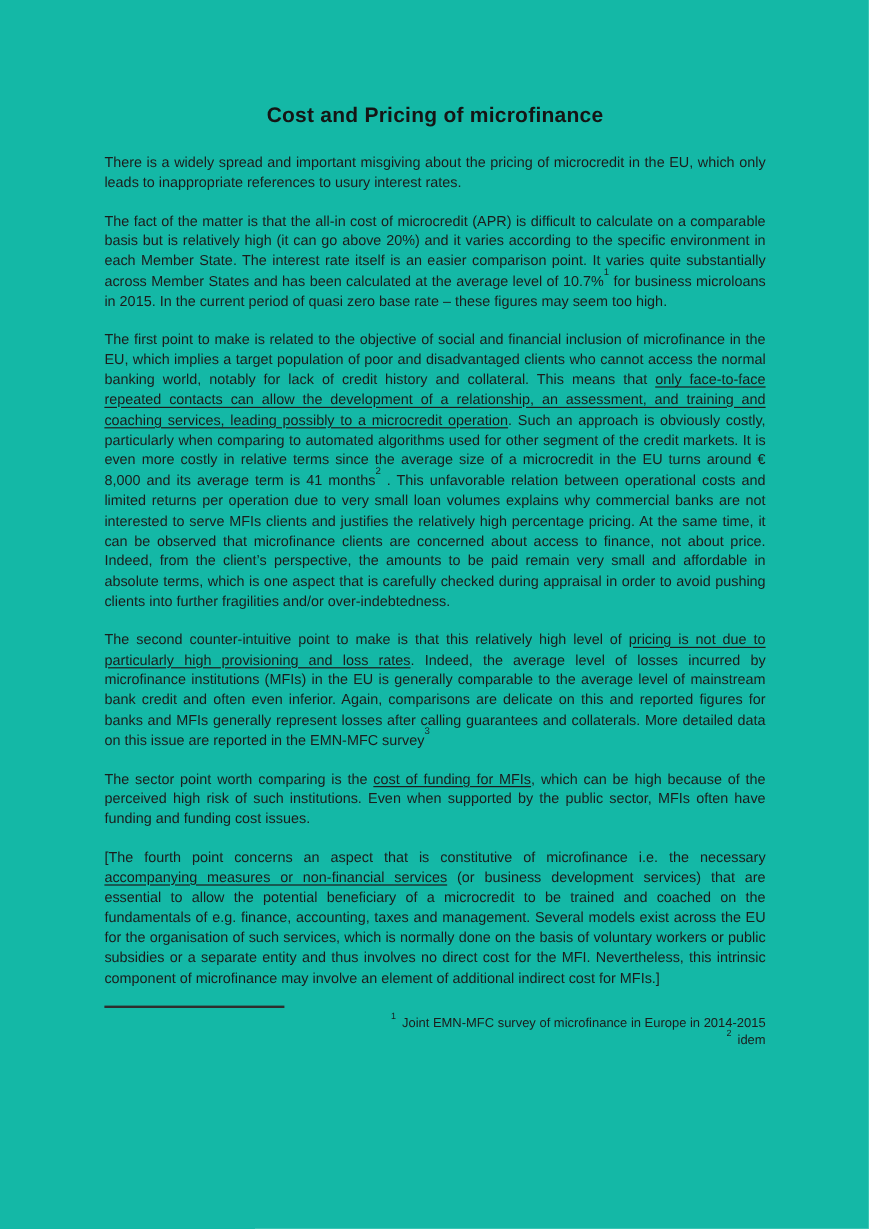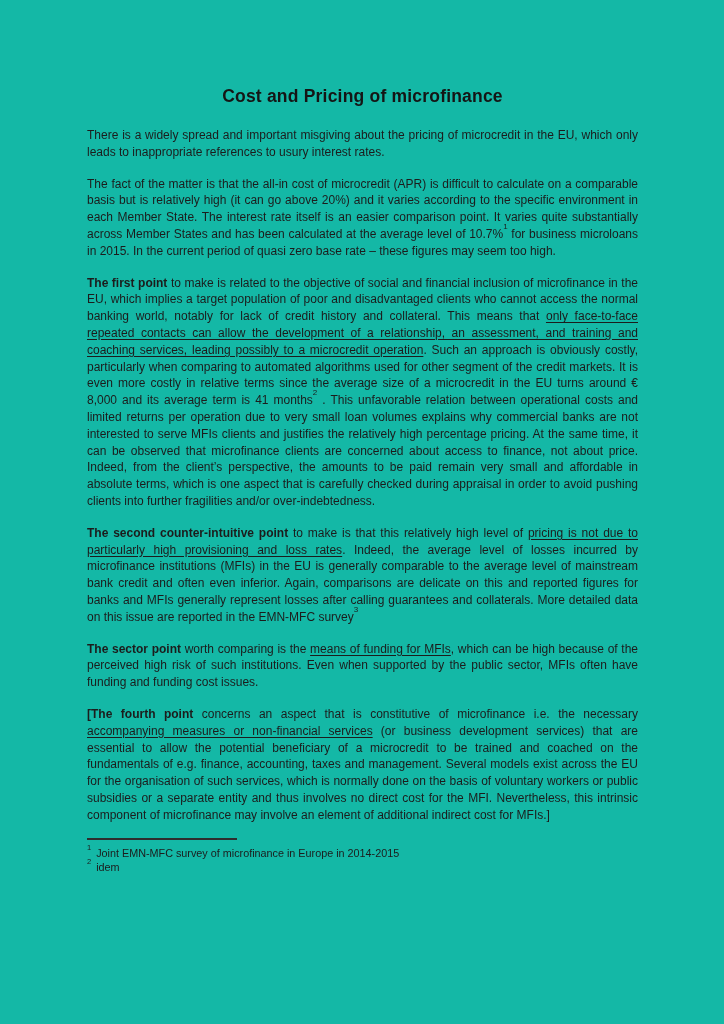--- a/index.html
+++ b/index.html
@@ -24,53 +24,53 @@
     margin: 0 0 20px 0;
     color: #151515;
     letter-spacing: 0.2px;
   }
   .para {
     font-size: 12px;
     line-height: 16.8px;
     text-align: justify;
     margin: 0 0 15px 0;
   }
-  .b { font-weight: 700; }
+  .b { font-weight: 400; }
   .u { text-decoration: underline; text-underline-offset: 2px; }
   .para sup, .fn sup {
     font-size: 8px;
     line-height: 0;
     position: relative;
     top: -4px;
   }
   .fn-sep {
     width: 150px;
     height: 0;
     border-top: 2px solid #2e2e2e;
     margin: 14px 0 6px 0;
   }
   .fn {
     font-size: 10.8px;
     line-height: 14px;
-    text-align: left;
+    text-align: right;
   }
   .fn sup { font-size: 7.5px; top: -3px; margin-right: 2px; }
 </style>
 </head>
 <body>
 
 <div class="page">
   <h1 class="title">Cost and Pricing of microfinance</h1>
 
   <div id="paragraphs">
       <p class="para"><span>There is a widely spread and important misgiving about the pricing of microcredit in the EU, which only leads to inappropriate references to usury interest rates.</span></p>
       <p class="para"><span>The fact of the matter is that the all-in cost of microcredit (APR) is difficult to calculate on a comparable basis but is relatively high (it can go above 20%) and it varies according to the specific environment in each Member State. The interest rate itself is an easier comparison point. It varies quite substantially across Member States and has been calculated at the average level of 10.7%</span><sup>1</sup><span> for business microloans in 2015. In the current period of quasi zero base rate – these figures may seem too high.</span></p>
       <p class="para"><span class="b">The first point</span><span> to make is related to the objective of social and financial inclusion of microfinance in the EU, which implies a target population of poor and disadvantaged clients who cannot access the normal banking world, notably for lack of credit history and collateral. This means that </span><span class="u">only face-to-face repeated contacts can allow the development of a relationship, an assessment, and training and coaching services, leading possibly to a microcredit operation</span><span>. Such an approach is obviously costly, particularly when comparing to automated algorithms used for other segment of the credit markets. It is even more costly in relative terms since the average size of a microcredit in the EU turns around € 8,000 and its average term is 41 months</span><sup>2</sup><span> . This unfavorable relation between operational costs and limited returns per operation due to very small loan volumes explains why commercial banks are not interested to serve MFIs clients and justifies the relatively high percentage pricing. At the same time, it can be observed that microfinance clients are concerned about access to finance, not about price. Indeed, from the client’s perspective, the amounts to be paid remain very small and affordable in absolute terms, which is one aspect that is carefully checked during appraisal in order to avoid pushing clients into further fragilities and/or over-indebtedness.</span></p>
       <p class="para"><span class="b">The second counter-intuitive point</span><span> to make is that this relatively high level of </span><span class="u">pricing is not due to particularly high provisioning and loss rates</span><span>. Indeed, the average level of losses incurred by microfinance institutions (MFIs) in the EU is generally comparable to the average level of mainstream bank credit and often even inferior. Again, comparisons are delicate on this and reported figures for banks and MFIs generally represent losses after calling guarantees and collaterals. More detailed data on this issue are reported in the EMN-MFC survey</span><sup>3</sup></p>
-      <p class="para"><span class="b">The sector point</span><span> worth comparing is the </span><span class="u">means of funding for MFIs</span><span>, which can be high because of the perceived high risk of such institutions. Even when supported by the public sector, MFIs often have funding and funding cost issues.</span></p>
+      <p class="para"><span class="b">The sector point</span><span> worth comparing is the </span><span class="u">cost of funding for MFIs</span><span>, which can be high because of the perceived high risk of such institutions. Even when supported by the public sector, MFIs often have funding and funding cost issues.</span></p>
       <p class="para"><span class="b">[The fourth point</span><span> concerns an aspect that is constitutive of microfinance i.e. the necessary </span><span class="u">accompanying measures or non-financial services</span><span> (or business development services) that are essential to allow the potential beneficiary of a microcredit to be trained and coached on the fundamentals of e.g. finance, accounting, taxes and management. Several models exist across the EU for the organisation of such services, which is normally done on the basis of voluntary workers or public subsidies or a separate entity and thus involves no direct cost for the MFI. Nevertheless, this intrinsic component of microfinance may involve an element of additional indirect cost for MFIs.]</span></p>
     </div>
 
   <div class="fn-sep"></div>
 
   <div id="footnotes">
       <div class="fn"><sup>1</sup><span> Joint EMN-MFC survey of microfinance in Europe in 2014-2015</span></div>
       <div class="fn"><sup>2</sup><span> idem</span></div>
     </div>
 </div>

